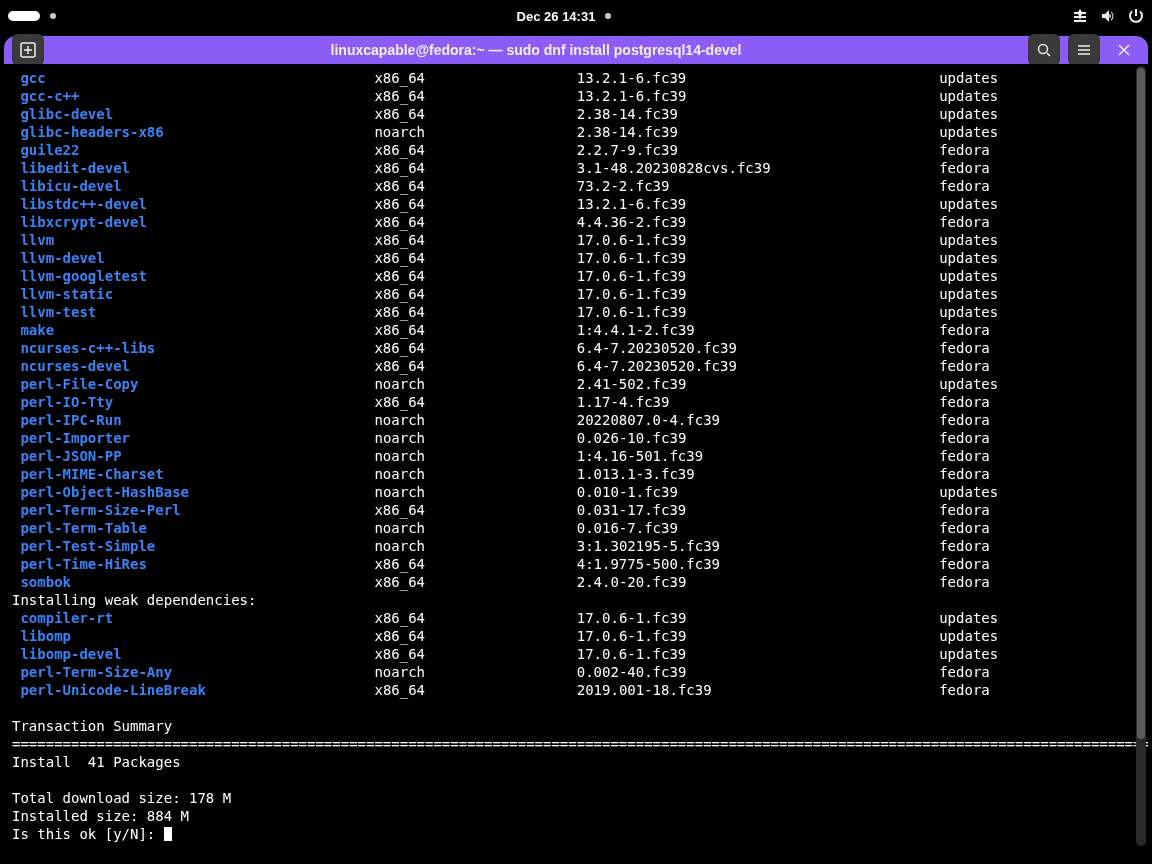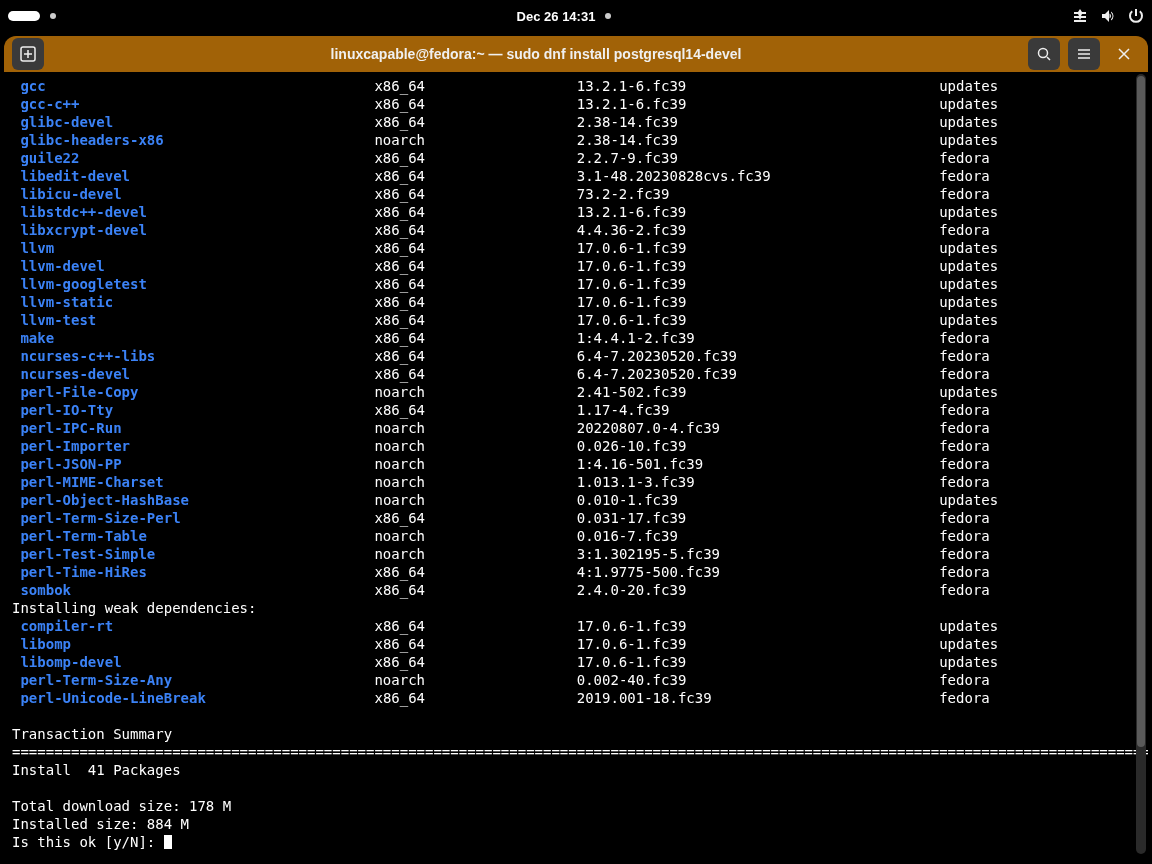--- a/index.html
+++ b/index.html
@@ -21,22 +21,22 @@
     padding: 0 8px;
     background: #000;
   }
   .topbar-left { display: flex; align-items: center; gap: 10px; font-family: sans-serif; font-size: 13px; }
   .topbar-center { font-family: sans-serif; font-size: 13px; font-weight: 600; display:flex; align-items:center; gap:10px;}
   .topbar-right { display: flex; align-items: center; gap: 12px; }
   .pill { background:#fff; color:#000; border-radius:8px; width:32px; height:10px;}
   .dot { width:6px; height:6px; border-radius:50%; background:#ccc;}
   .icon-svg { width:16px; height:16px; fill:#eee; }
   .titlebar {
-    height: 36px;
-    background: #a16207;
+    height: 28px;
+    background: #8b5cf6;
     border-top-left-radius: 12px;
     border-top-right-radius: 12px;
     margin: 4px 4px 0 4px;
     display:flex;
     align-items:center;
     padding: 0 8px;
     justify-content: space-between;
     font-family: sans-serif;
     font-size: 14px;
     color: #f0f0f0;

